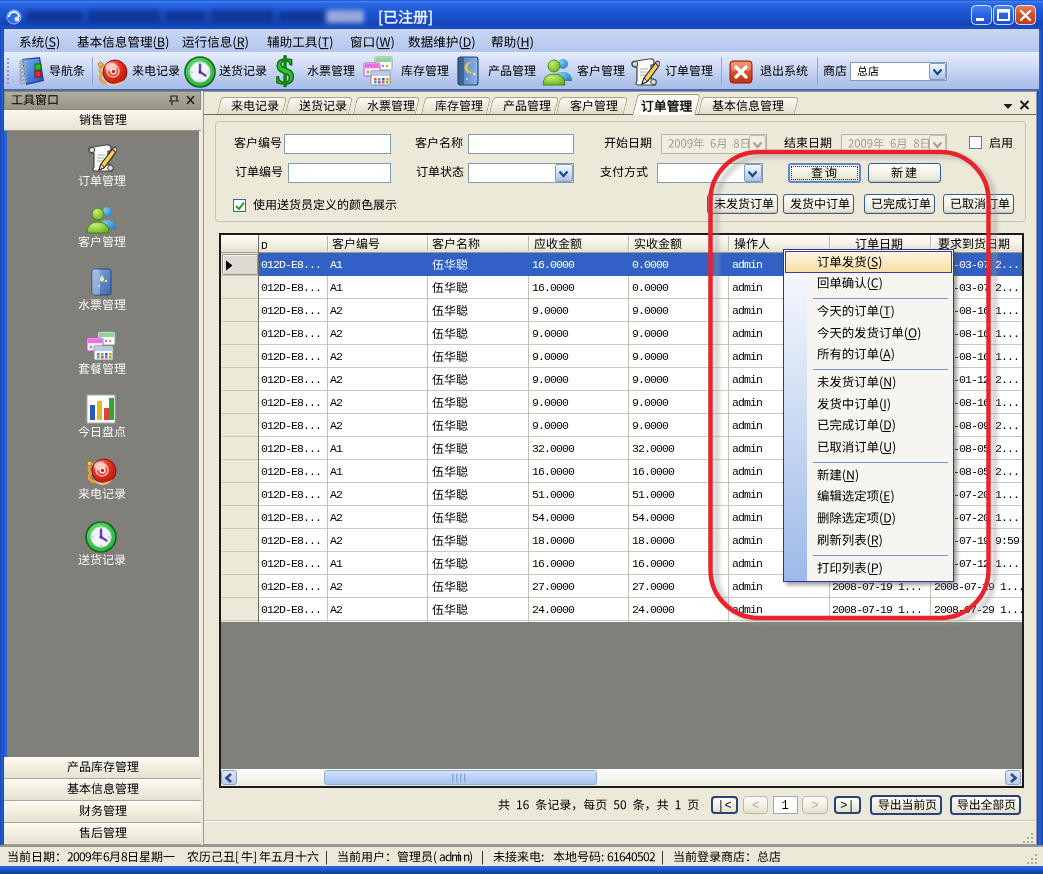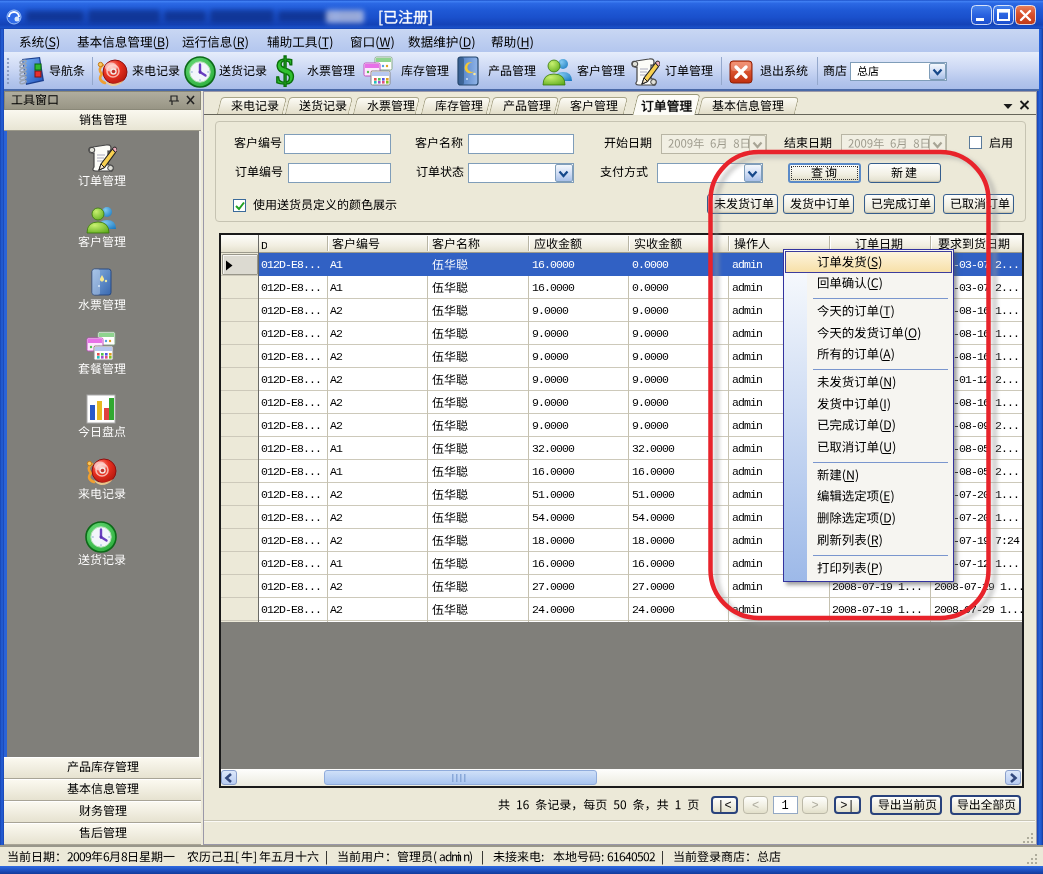--- a/index.html
+++ b/index.html
@@ -1323,21 +1323,21 @@
 <svg class="a " style="left:431px;top:534px" width="39" height="15">
     <g transform="translate(1,11.14) scale(0.012000,-0.012000)" fill="#000">
       <use href="#u4f0d" x="0"></use>
       <use href="#u534e" x="1000"></use>
       <use href="#u806a" x="2000"></use>
     </g>
   </svg>
 <div class="a mono" style="left:532px;top:534px;color:#000">18.0000</div>
 <div class="a mono" style="left:632px;top:534px;color:#000">18.0000</div>
 <div class="a mono" style="left:732px;top:534px;color:#000">admin</div>
-<div class="a mono" style="left:953px;top:534px;color:#000">-07-19 7:24</div>
+<div class="a mono" style="left:953px;top:534px;color:#000">-07-19 9:59</div>
 <div class="a" style="left:259px;top:551px;width:763px;height:1px;background:#cdc9ba"></div>
 <div class="a" style="left:221px;top:551px;width:37px;height:1px;background:#cdc9ba"></div>
 <div class="a mono" style="left:261px;top:557px;color:#000">012D-E8...</div>
 <div class="a mono" style="left:330px;top:557px;color:#000">A1</div>
 <svg class="a " style="left:431px;top:557px" width="39" height="15">
     <g transform="translate(1,11.14) scale(0.012000,-0.012000)" fill="#000">
       <use href="#u4f0d" x="0"></use>
       <use href="#u534e" x="1000"></use>
       <use href="#u806a" x="2000"></use>
     </g>

